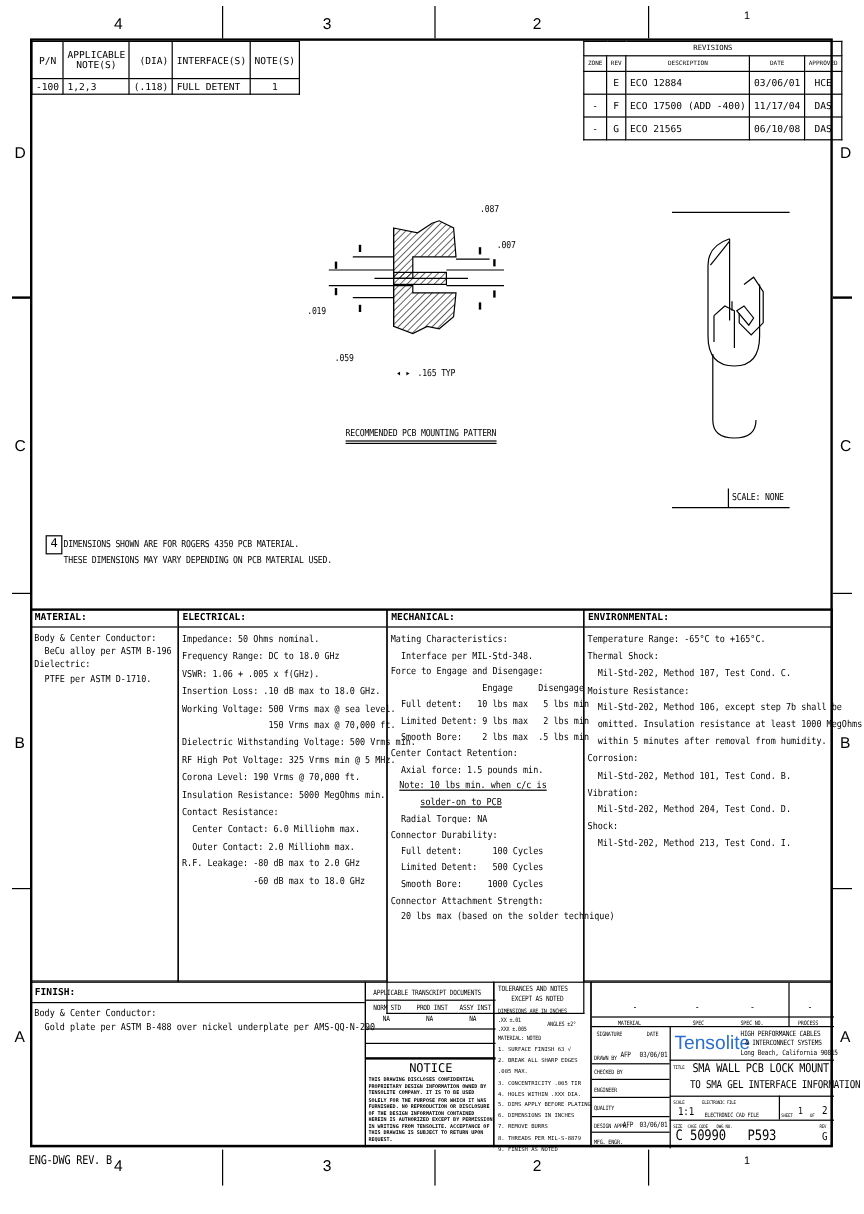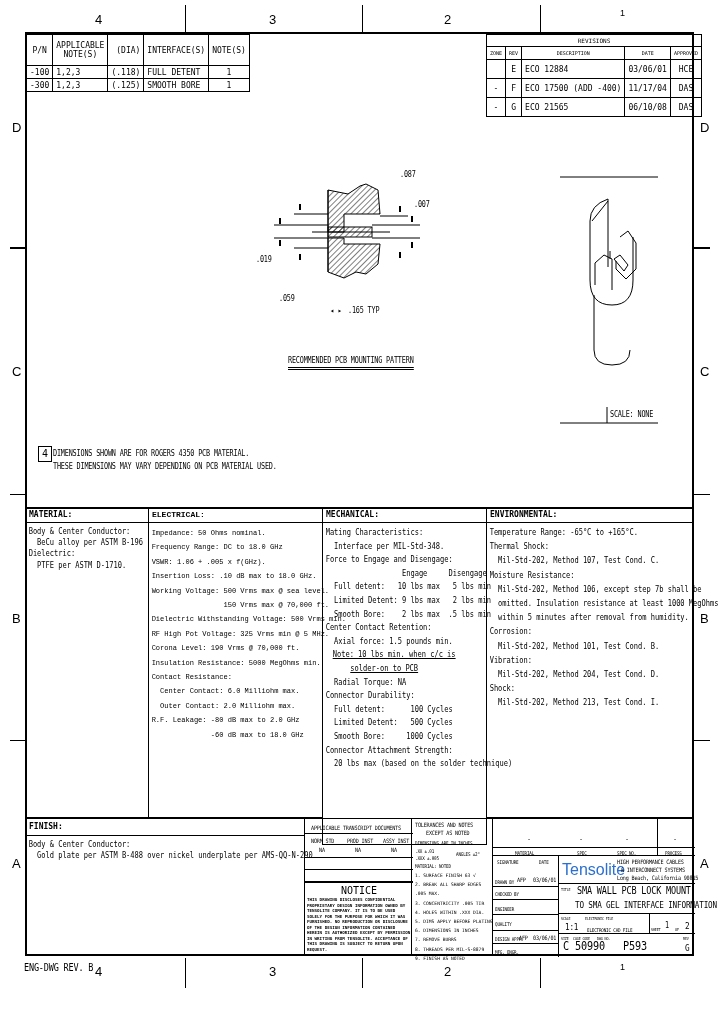--- a/index.html
+++ b/index.html
@@ -62,27 +62,20 @@
     <td style="text-align:center;white-space:normal;width:50px;">APPLICABLE NOTE(S)</td>
     <td style="text-align:right;">(DIA)</td>
     <td style="text-align:center;">INTERFACE(S)</td>
     <td style="text-align:center;">NOTE(S)</td>
   </tr>
   <tr>
     <td>-100</td>
     <td>1,2,3</td>
     <td>(.118)</td>
     <td>FULL DETENT</td>
-    <td style="text-align:center;">1</td>
-  </tr>
-  <tr>
-    <td>-300</td>
-    <td>1,2,3</td>
-    <td>(.125)</td>
-    <td>SMOOTH BORE</td>
     <td style="text-align:center;">1</td>
   </tr>
 </tbody>
   </table>
 
 <table class="grid" style="left:486px;top:34px;width:208px;">
   <tbody>
       <tr>
         <td colspan="5" style="text-align:center;font-size:6px;height:11px;">REVISIONS</td>
       </tr>
@@ -172,21 +165,21 @@
 <div class="t" style="left:53px;top:449px;">DIMENSIONS SHOWN ARE FOR ROGERS 4350 PCB MATERIAL.</div>
 <div class="t" style="left:53px;top:462px;">THESE DIMENSIONS MAY VARY DEPENDING ON PCB MATERIAL USED.</div>
 
 <div class="hline" style="left:25px;top:507px;width:669px;height:2px;"></div>
 
 <div class="sect" style="left:25px;top:508px;width:124px;height:310px;border-top:none;">
   <div class="secthead">MATERIAL:</div>
   <div class="lines"><div>Body &amp; Center Conductor:</div><div>  BeCu alloy per ASTM B-196</div><div>Dielectric:</div><div>  PTFE per ASTM D-1710.</div></div>
 </div>
 
-<div class="sect" style="left:148px;top:508px;width:175px;height:310px;border-top:none;font-family:Liberation Mono, monospace;">
+<div class="sect" style="left:148px;top:508px;width:175px;height:310px;border-top:none;">
   <div class="secthead">ELECTRICAL:</div>
   <div class="lines" style="line-height:14.4px;"><div>Impedance: 50 Ohms nominal.</div><div>Frequency Range: DC to 18.0 GHz</div><div>VSWR: 1.06 + .005 x f(GHz).</div><div>Insertion Loss: .10 dB max to 18.0 GHz.</div><div>Working Voltage: 500 Vrms max @ sea level.</div><div>                 150 Vrms max @ 70,000 ft.</div><div>Dielectric Withstanding Voltage: 500 Vrms min.</div><div>RF High Pot Voltage: 325 Vrms min @ 5 MHz.</div><div>Corona Level: 190 Vrms @ 70,000 ft.</div><div>Insulation Resistance: 5000 MegOhms min.</div><div>Contact Resistance:</div><div>  Center Contact: 6.0 Milliohm max.</div><div>  Outer Contact: 2.0 Milliohm max.</div><div>R.F. Leakage: -80 dB max to 2.0 GHz</div><div>              -60 dB max to 18.0 GHz</div></div>
 </div>
 
 <div class="sect" style="left:322px;top:508px;width:165px;height:337px;border-top:none;">
   <div class="secthead">MECHANICAL:</div>
   <div class="lines" style="line-height:13.6px;"><div>Mating Characteristics:</div><div>  Interface per MIL-Std-348.</div><div>Force to Engage and Disengage:</div><div>                  Engage     Disengage</div><div>  Full detent:   10 lbs max   5 lbs min</div><div>  Limited Detent: 9 lbs max   2 lbs min</div><div>  Smooth Bore:    2 lbs max  .5 lbs min</div><div>Center Contact Retention:</div><div>  Axial force: 1.5 pounds min.</div><div class="ul" style="padding-left:8px;">Note: 10 lbs min. when c/c is</div><div class="ul" style="padding-left:28px;">solder-on to PCB</div><div>  Radial Torque: NA</div><div>Connector Durability:</div><div>  Full detent:      100 Cycles</div><div>  Limited Detent:   500 Cycles</div><div>  Smooth Bore:     1000 Cycles</div><div>Connector Attachment Strength:</div><div>  20 lbs max (based on the solder technique)</div></div>
 </div>
 
 <div class="sect" style="left:486px;top:508px;width:208px;height:310px;border-top:none;">

